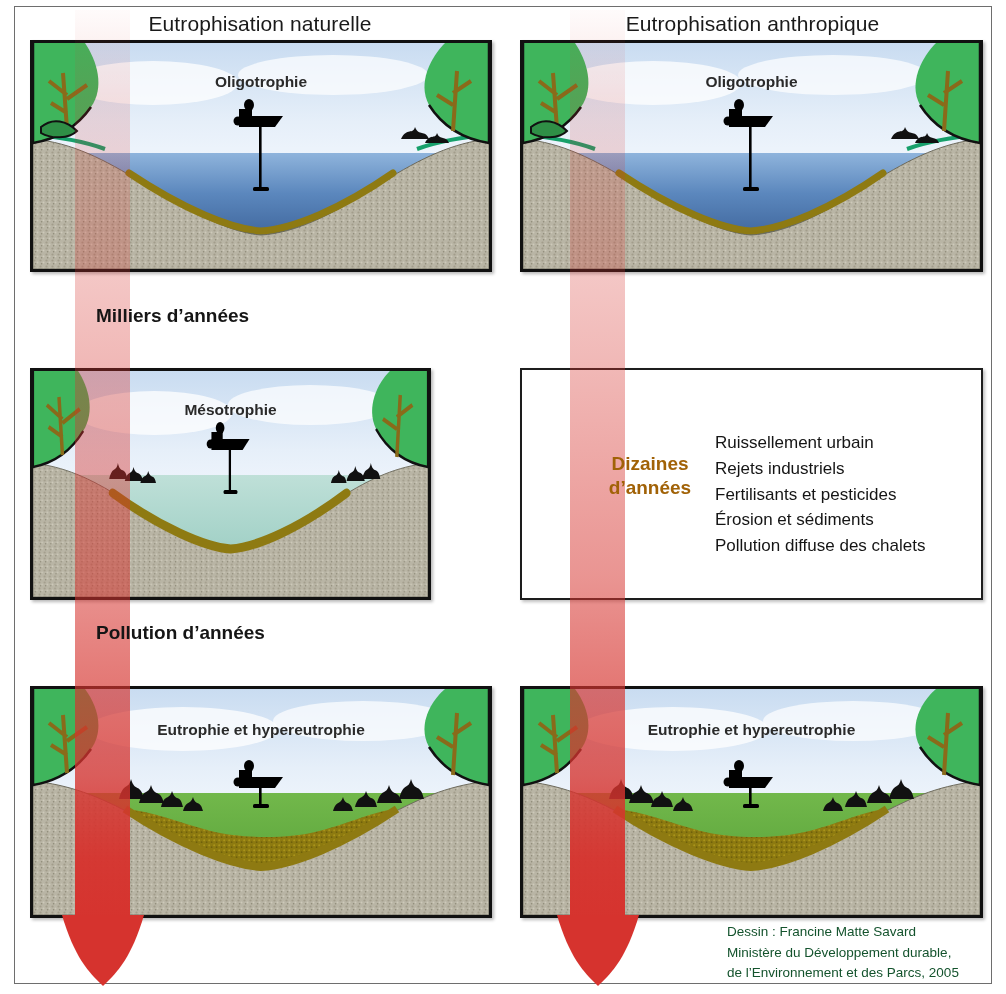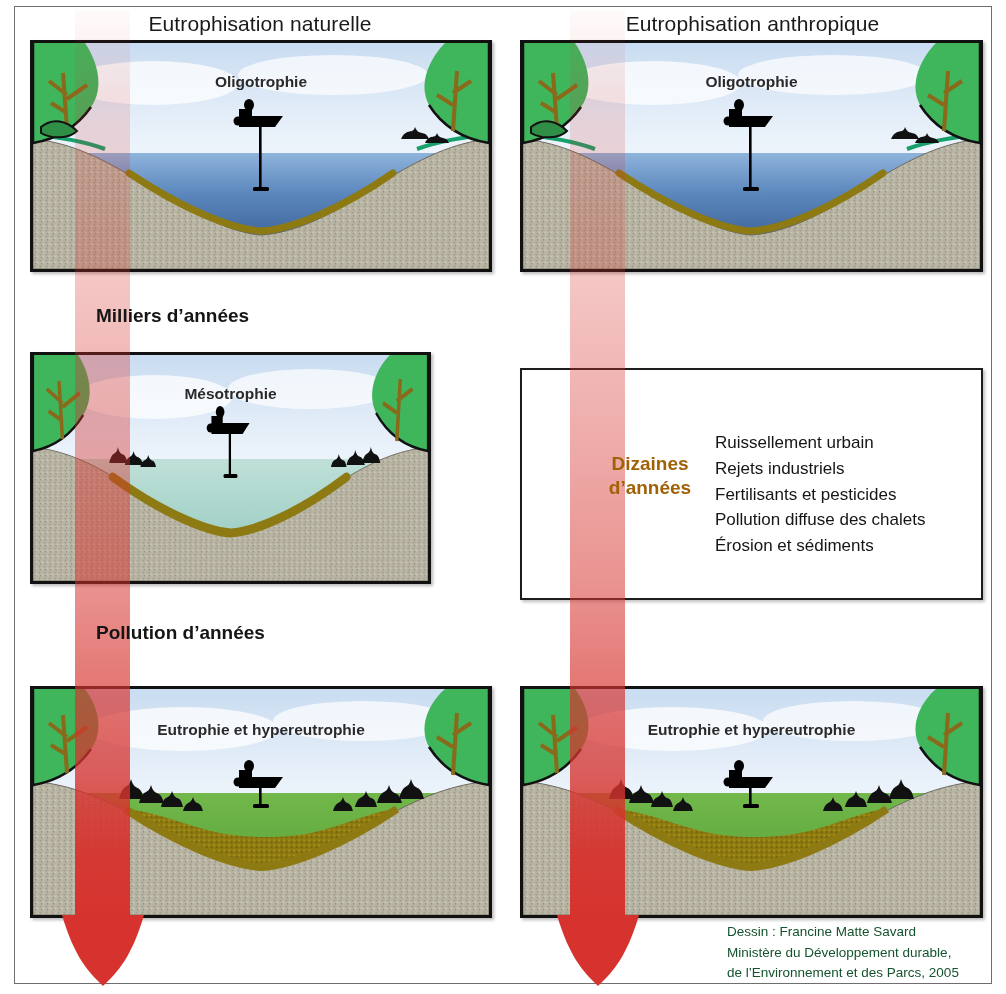--- a/index.html
+++ b/index.html
@@ -50,21 +50,21 @@
   
   .panel{
     position:absolute;
     box-sizing:border-box;
     border:3px solid #111111;
     overflow:hidden;
     background:#f9a8d4;
     box-shadow:2px 2px 3px rgba(0,0,0,.28);
   }
   #panel-l1{left:30px;top:40px;width:462px;height:232px;}
-  #panel-l2{left:30px;top:352px;width:401px;height:232px;}
+  #panel-l2{left:30px;top:368px;width:401px;height:232px;}
   #panel-l3{left:30px;top:686px;width:462px;height:232px;}
   #panel-r1{left:520px;top:40px;width:463px;height:232px;}
   #panel-r3{left:520px;top:686px;width:463px;height:232px;}
 
   
   .scene-svg{position:absolute;left:0;top:0;width:100%;height:100%;}
 
   
   .trophy-label{
     position:absolute;
@@ -330,22 +330,22 @@
 
   <div id="info-box">
     <div id="dizaines-label">
       <div>Dizaines</div>
       <div>d’années</div>
     </div>
     <div id="info-list">
       <div>Ruissellement urbain</div>
       <div>Rejets industriels</div>
       <div>Fertilisants et pesticides</div>
+      <div>Érosion et sédiments</div>
       <div>Pollution diffuse des chalets</div>
-      <div>Érosion et sédiments</div>
     </div>
   </div>
 
   <div class="panel" id="panel-r3">
     <svg class="scene-svg" viewBox="0 0 457 226" preserveAspectRatio="none">
       <rect x="0" y="0" width="457" height="226" fill="url(#skyg1)"></rect>
       <ellipse cx="150" cy="40" rx="95" ry="22" fill="#ffffff" opacity="0.75"></ellipse>
       <ellipse cx="330" cy="32" rx="90" ry="20" fill="#ffffff" opacity="0.7"></ellipse>
       <rect x="0" y="104" width="457" height="122" fill="url(#waterg3)"></rect>
       <path d="M0,92 C36,96 64,106 104,128 C156,158 198,178 228,180 C260,178 302,158 352,128 C392,106 420,96 457,92 L457,226 L0,226 Z" fill="url(#soilp3)" stroke="#6d6a5c" stroke-width="1"></path>

